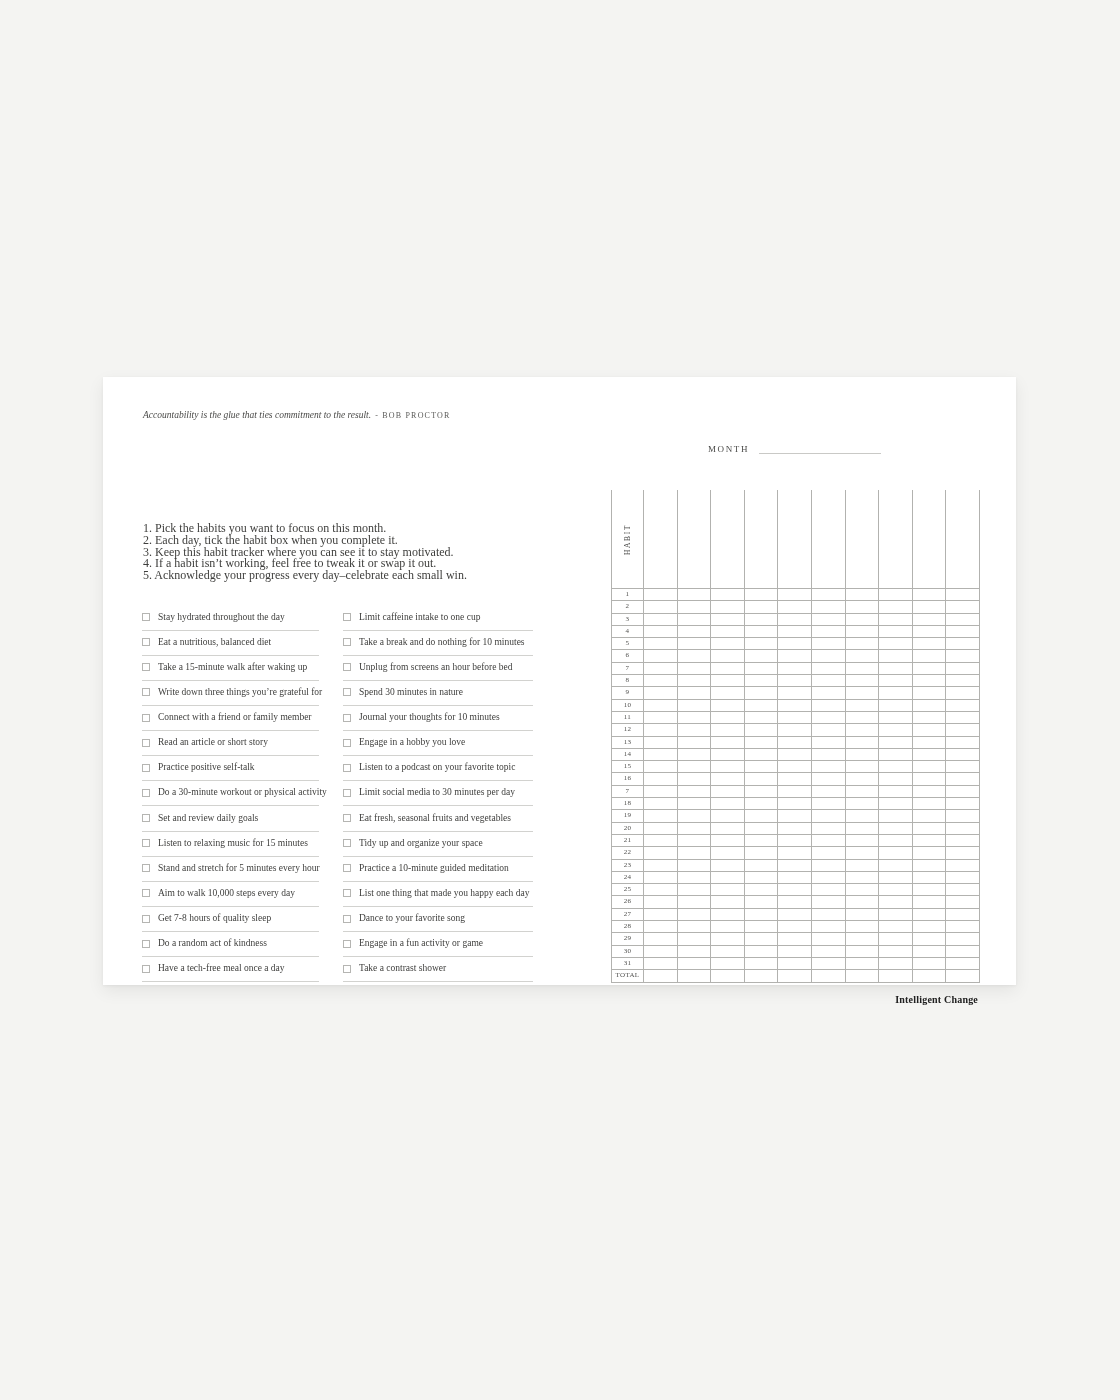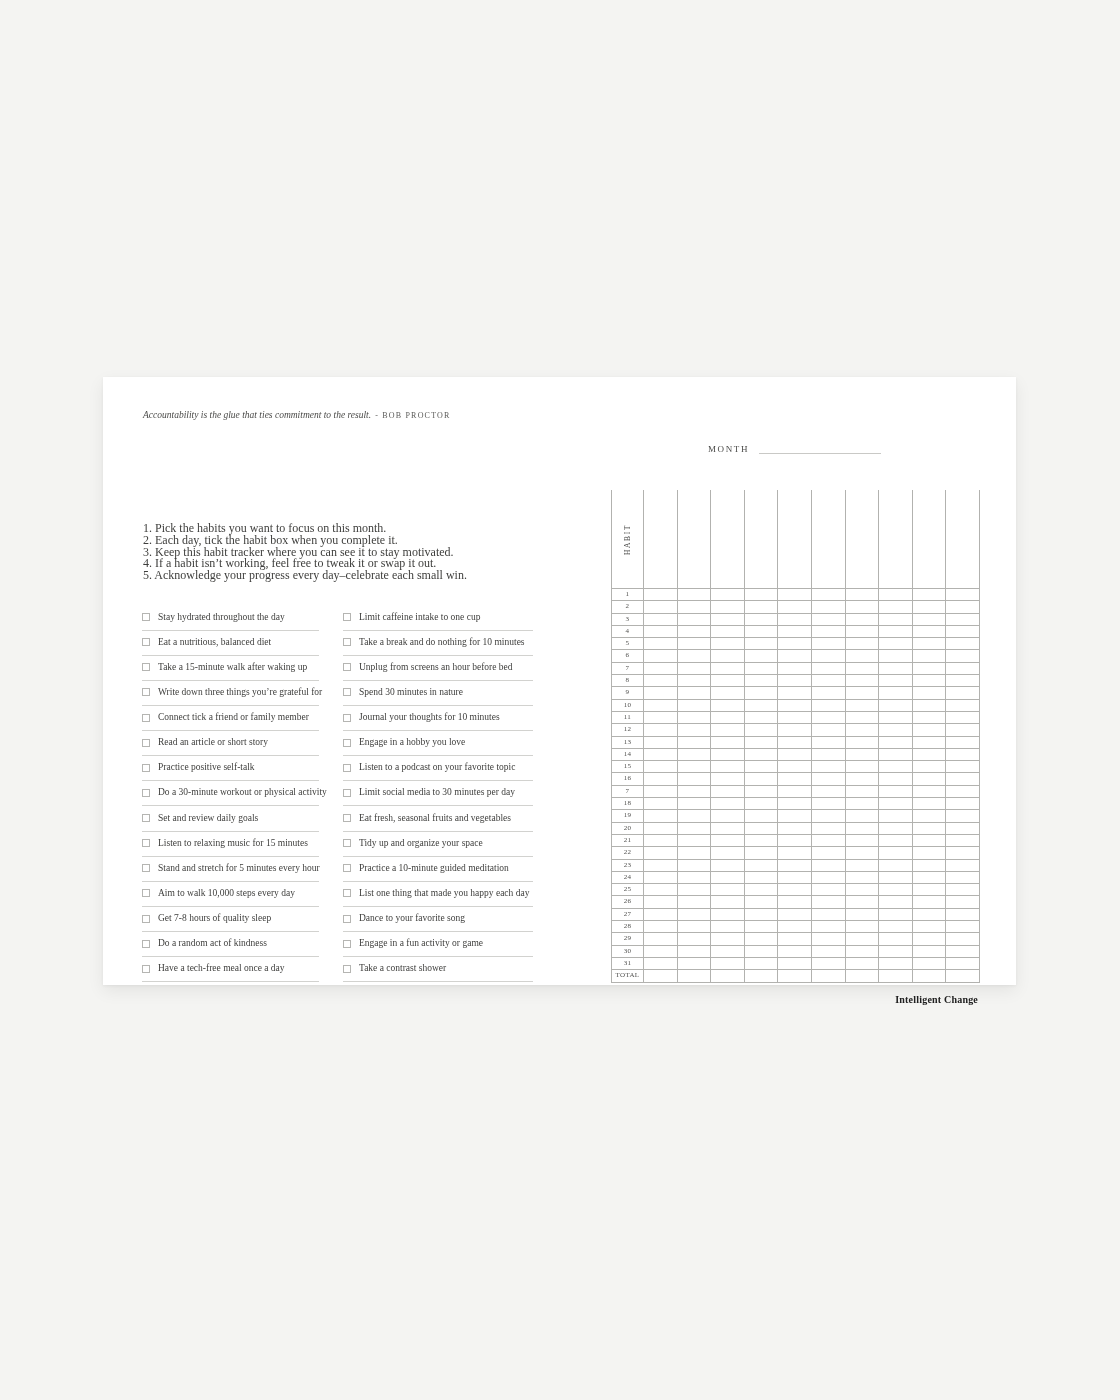--- a/index.html
+++ b/index.html
@@ -114,21 +114,21 @@
         <span class="habit-label">Take a 15-minute walk after waking up</span>
         <span class="habit-sep"></span>
       </div>
       <div class="habit-item">
         <span class="habit-check"></span>
         <span class="habit-label">Write down three things you’re grateful for</span>
         <span class="habit-sep"></span>
       </div>
       <div class="habit-item">
         <span class="habit-check"></span>
-        <span class="habit-label">Connect tick a friend or family member</span>
+        <span class="habit-label">Connect with a friend or family member</span>
         <span class="habit-sep"></span>
       </div>
       <div class="habit-item">
         <span class="habit-check"></span>
         <span class="habit-label">Read an article or short story</span>
         <span class="habit-sep"></span>
       </div>
       <div class="habit-item">
         <span class="habit-check"></span>
         <span class="habit-label">Practice positive self-talk</span>

